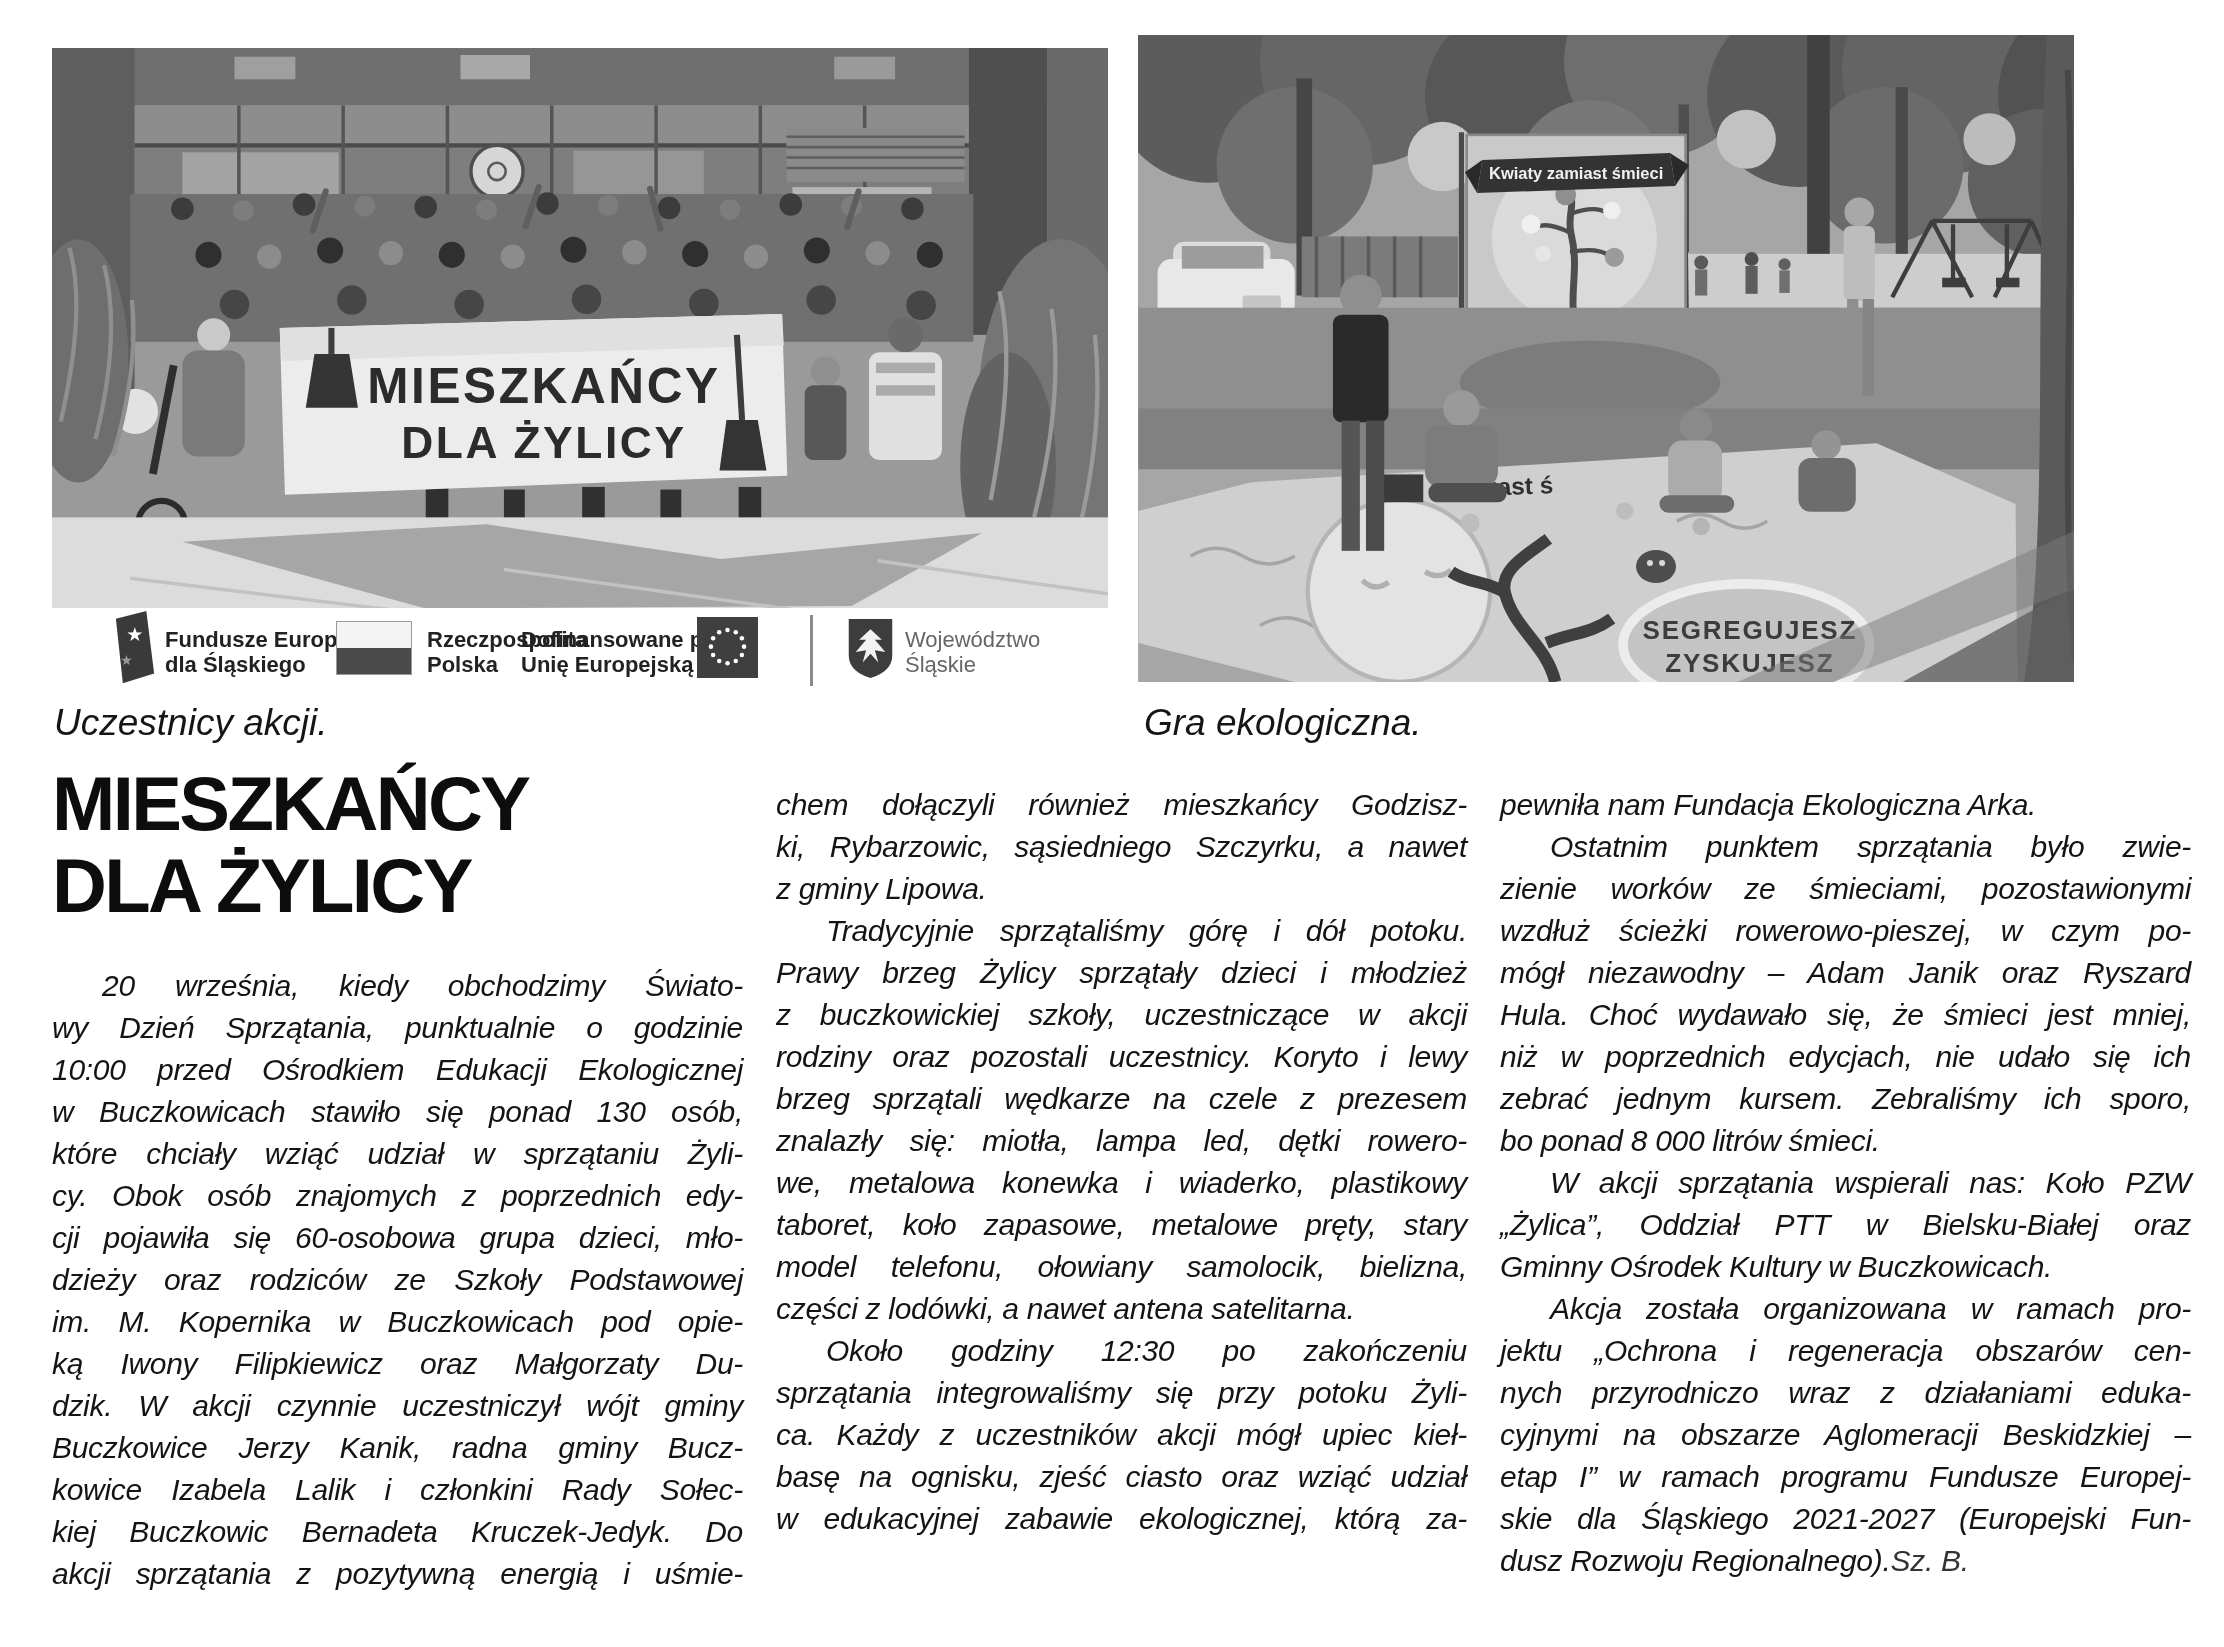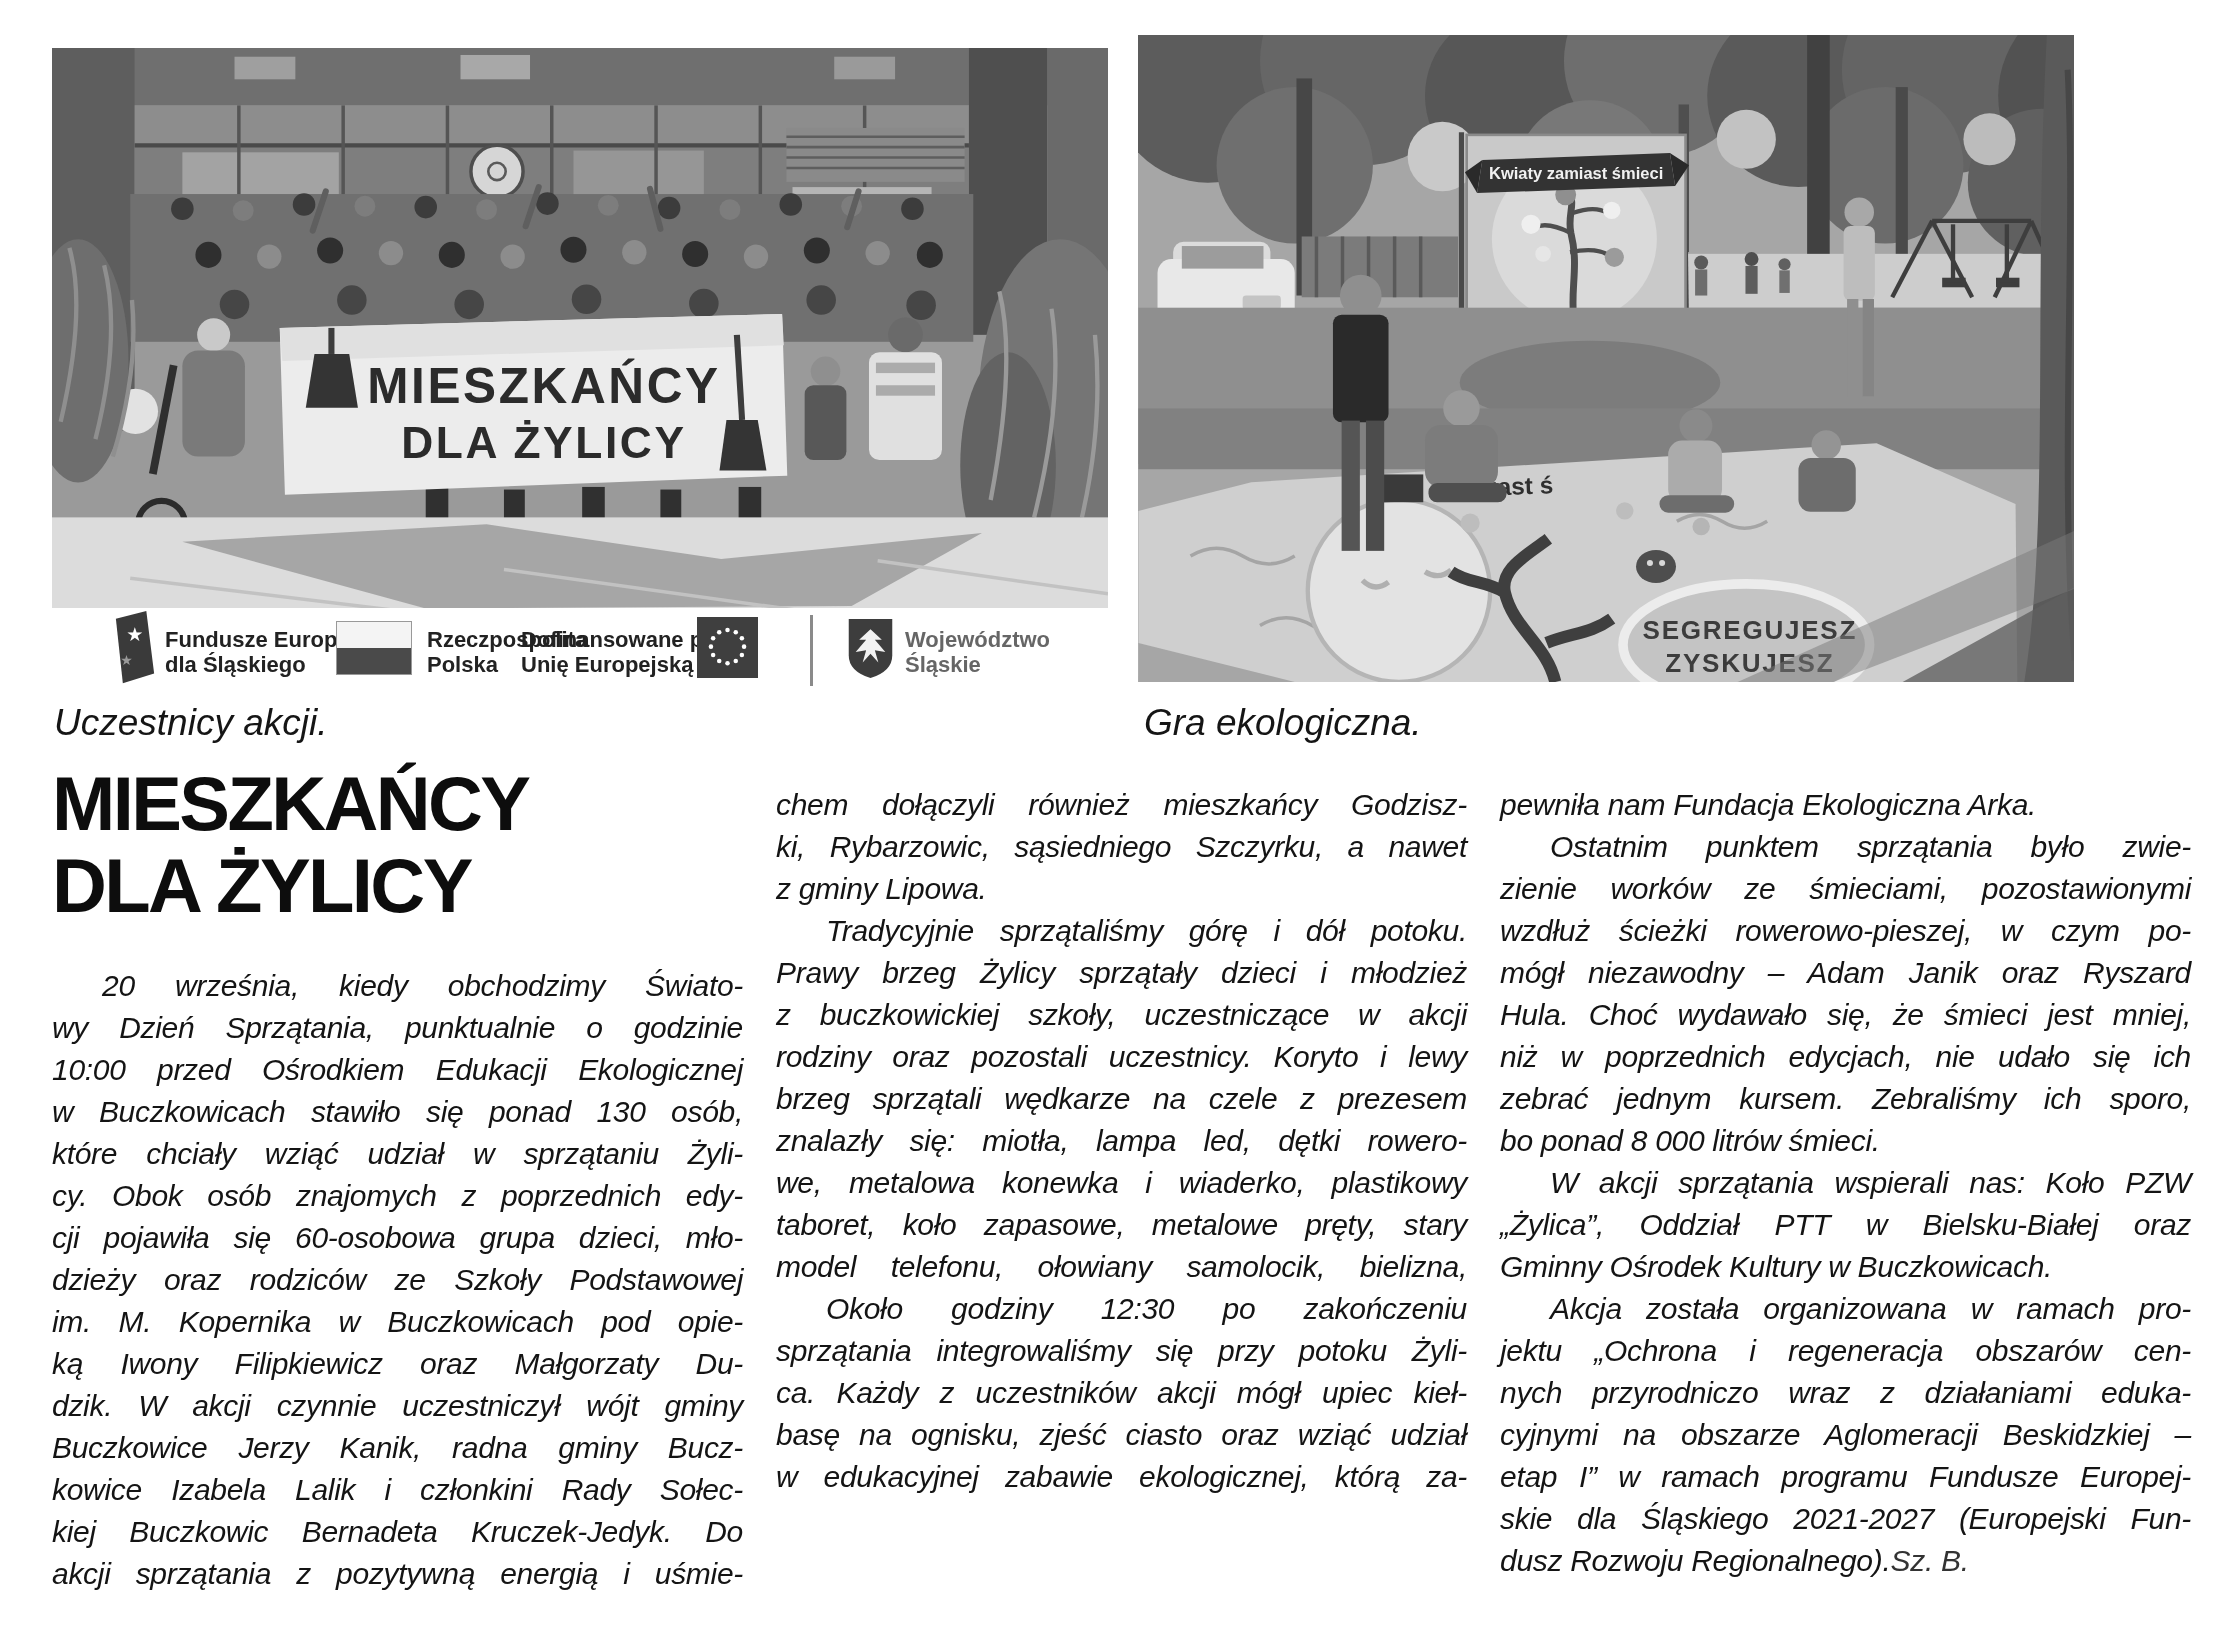--- a/index.html
+++ b/index.html
@@ -5,21 +5,21 @@
   html,body{margin:0;padding:0;background:#e8e8e8;}
   .page{
     position:relative; width:2225px; height:1648px; background:#ffffff;
     font-family:"Liberation Sans", sans-serif; color:#111; overflow:hidden;
   }
   .photo{position:absolute; overflow:hidden; background:#a9a9a9;}
   .photo svg{display:block;}
   .logo-strip{position:absolute; left:52px; top:608px; width:1056px; height:91px; background:#fff;}
   .logo-item{position:absolute; top:0;}
   .logo-text{font-size:22px; line-height:25px; font-weight:bold; color:#222; white-space:nowrap;}
-  .logo-text.light{color:#666; font-weight:bold;}
+  .logo-text.light{color:#666; font-weight:normal;}
   .logo-text.r{text-align:right;}
   .flag-pl{position:absolute; width:76px; height:54px; border:0.9px solid #999; box-sizing:border-box;}
   .flag-pl .top{height:50%; background:#f4f4f4;}
   .flag-pl .bot{height:50%; background:#4a4a4a;}
   .vdivider{position:absolute; width:2.6px; height:71px; background:#8a8a8a;}
   .caption{position:absolute; font-style:italic; font-size:37px; color:#151515;}
   .headline{position:absolute; left:52px; top:763px; font-weight:bold; font-size:76px; line-height:82px; letter-spacing:-2.6px; color:#0d0d0d;}
   .col{position:absolute; width:691px; font-size:30px; line-height:42px; letter-spacing:-0.3px; color:#141414;font-style:italic;}
   .bodyline{text-align:justify; text-align-last:justify; white-space:nowrap;}
   .bodyline.lastline{text-align-last:left;}
@@ -435,20 +435,21 @@
       <div class="bodyline lastline">z gminy Lipowa.</div>
       <div class="bodyline indent">Tradycyjnie sprzątaliśmy górę i dół potoku.</div>
       <div class="bodyline">Prawy brzeg Żylicy sprzątały dzieci i młodzież</div>
       <div class="bodyline">z buczkowickiej szkoły, uczestniczące w akcji</div>
       <div class="bodyline">rodziny oraz pozostali uczestnicy. Koryto i lewy</div>
       <div class="bodyline">brzeg sprzątali wędkarze na czele z prezesem</div>
       <div class="bodyline">znalazły się: miotła, lampa led, dętki rowero-</div>
       <div class="bodyline">we, metalowa konewka i wiaderko, plastikowy</div>
       <div class="bodyline">taboret, koło zapasowe, metalowe pręty, stary</div>
       <div class="bodyline">model telefonu, ołowiany samolocik, bielizna,</div>
+      <div class="bodyline lastline">części z lodówki, a nawet antena satelitarna.</div>
       <div class="bodyline indent">Około godziny 12:30 po zakończeniu</div>
       <div class="bodyline">sprzątania integrowaliśmy się przy potoku Żyli-</div>
       <div class="bodyline">ca. Każdy z uczestników akcji mógł upiec kieł-</div>
       <div class="bodyline">basę na ognisku, zjeść ciasto oraz wziąć udział</div>
       <div class="bodyline">w edukacyjnej zabawie ekologicznej, którą za-</div>
     </div>
   <div class="col" style="left:1500px; top:784px;">
       <div class="bodyline lastline">pewniła nam Fundacja Ekologiczna Arka.</div>
       <div class="bodyline indent">Ostatnim punktem sprzątania było zwie-</div>
       <div class="bodyline">zienie worków ze śmieciami, pozostawionymi</div>

